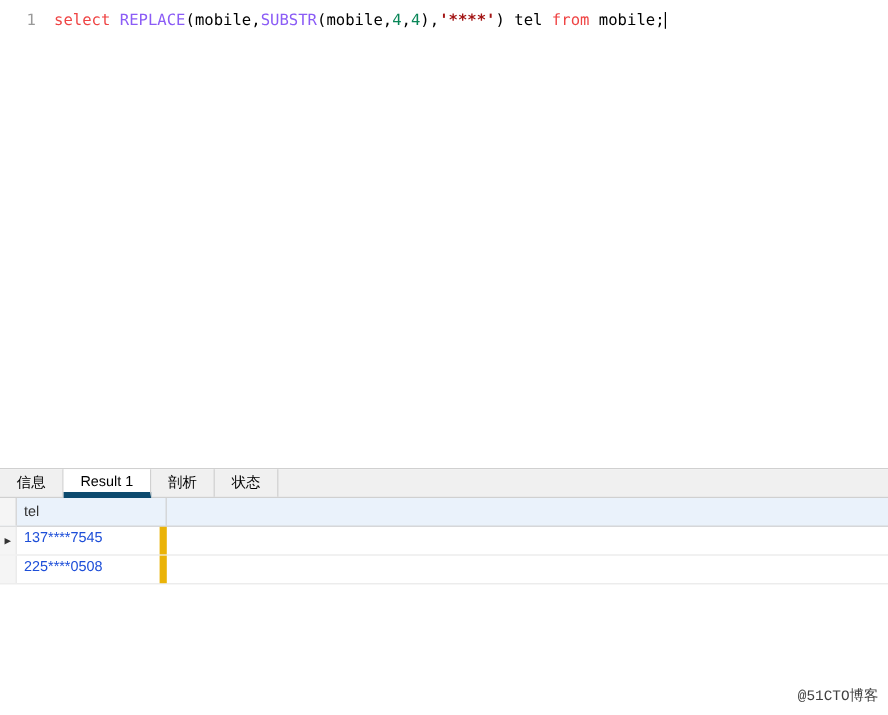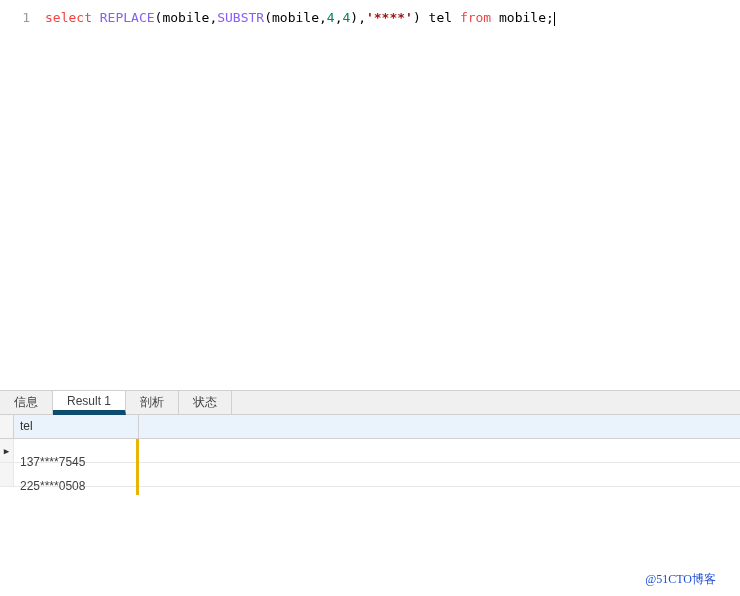--- a/index.html
+++ b/index.html
@@ -51,21 +51,21 @@
     .tabs {
       display: flex;
       background: #f0f0f0;
       border-bottom: 1px solid #d0d0d0;
       height: 24px;
       font-family: "Microsoft YaHei", Arial, sans-serif;
     }
     .tab {
       padding: 3px 14px;
       font-size: 12px;
-      color: #404040;
+      color: #000000;
       border-right: 1px solid #d0d0d0;
       cursor: pointer;
       display: flex;
       align-items: center;
     }
     .tab.active {
       background: #ffffff;
       border-bottom: 5px solid #0c4a6e;
       margin-bottom: -1px;
     }
@@ -106,33 +106,33 @@
       border-right: 1px solid #e8e8e8;
       background: #f5f5f5;
       display: flex;
       align-items: center;
       justify-content: center;
       font-size: 9px;
       color: #333;
     }
     .data-cell {
       width: 125px;
-      padding: 16px 6px;
+      padding: 2px 6px;
       font-size: 12px;
-      color: #404040;
-      border-right: 3px solid #eab308;
+      color: #1d4ed8;
+      border-right: 6px solid #eab308;
       font-family: Arial, sans-serif;
     }
     .watermark {
       position: absolute;
       bottom: 8px;
-      right: 24px;
+      right: 8px;
       font-size: 12px;
-      color: #1d4ed8;
-      font-family: Liberation Serif, serif;
+      color: #404040;
+      font-family: Liberation Mono, monospace;
     }
   </style>
 </head>
 <body>
 
 <div class="editor-area">
   <div class="gutter">
     <div>1</div>
   </div>
   <div class="code-content">

